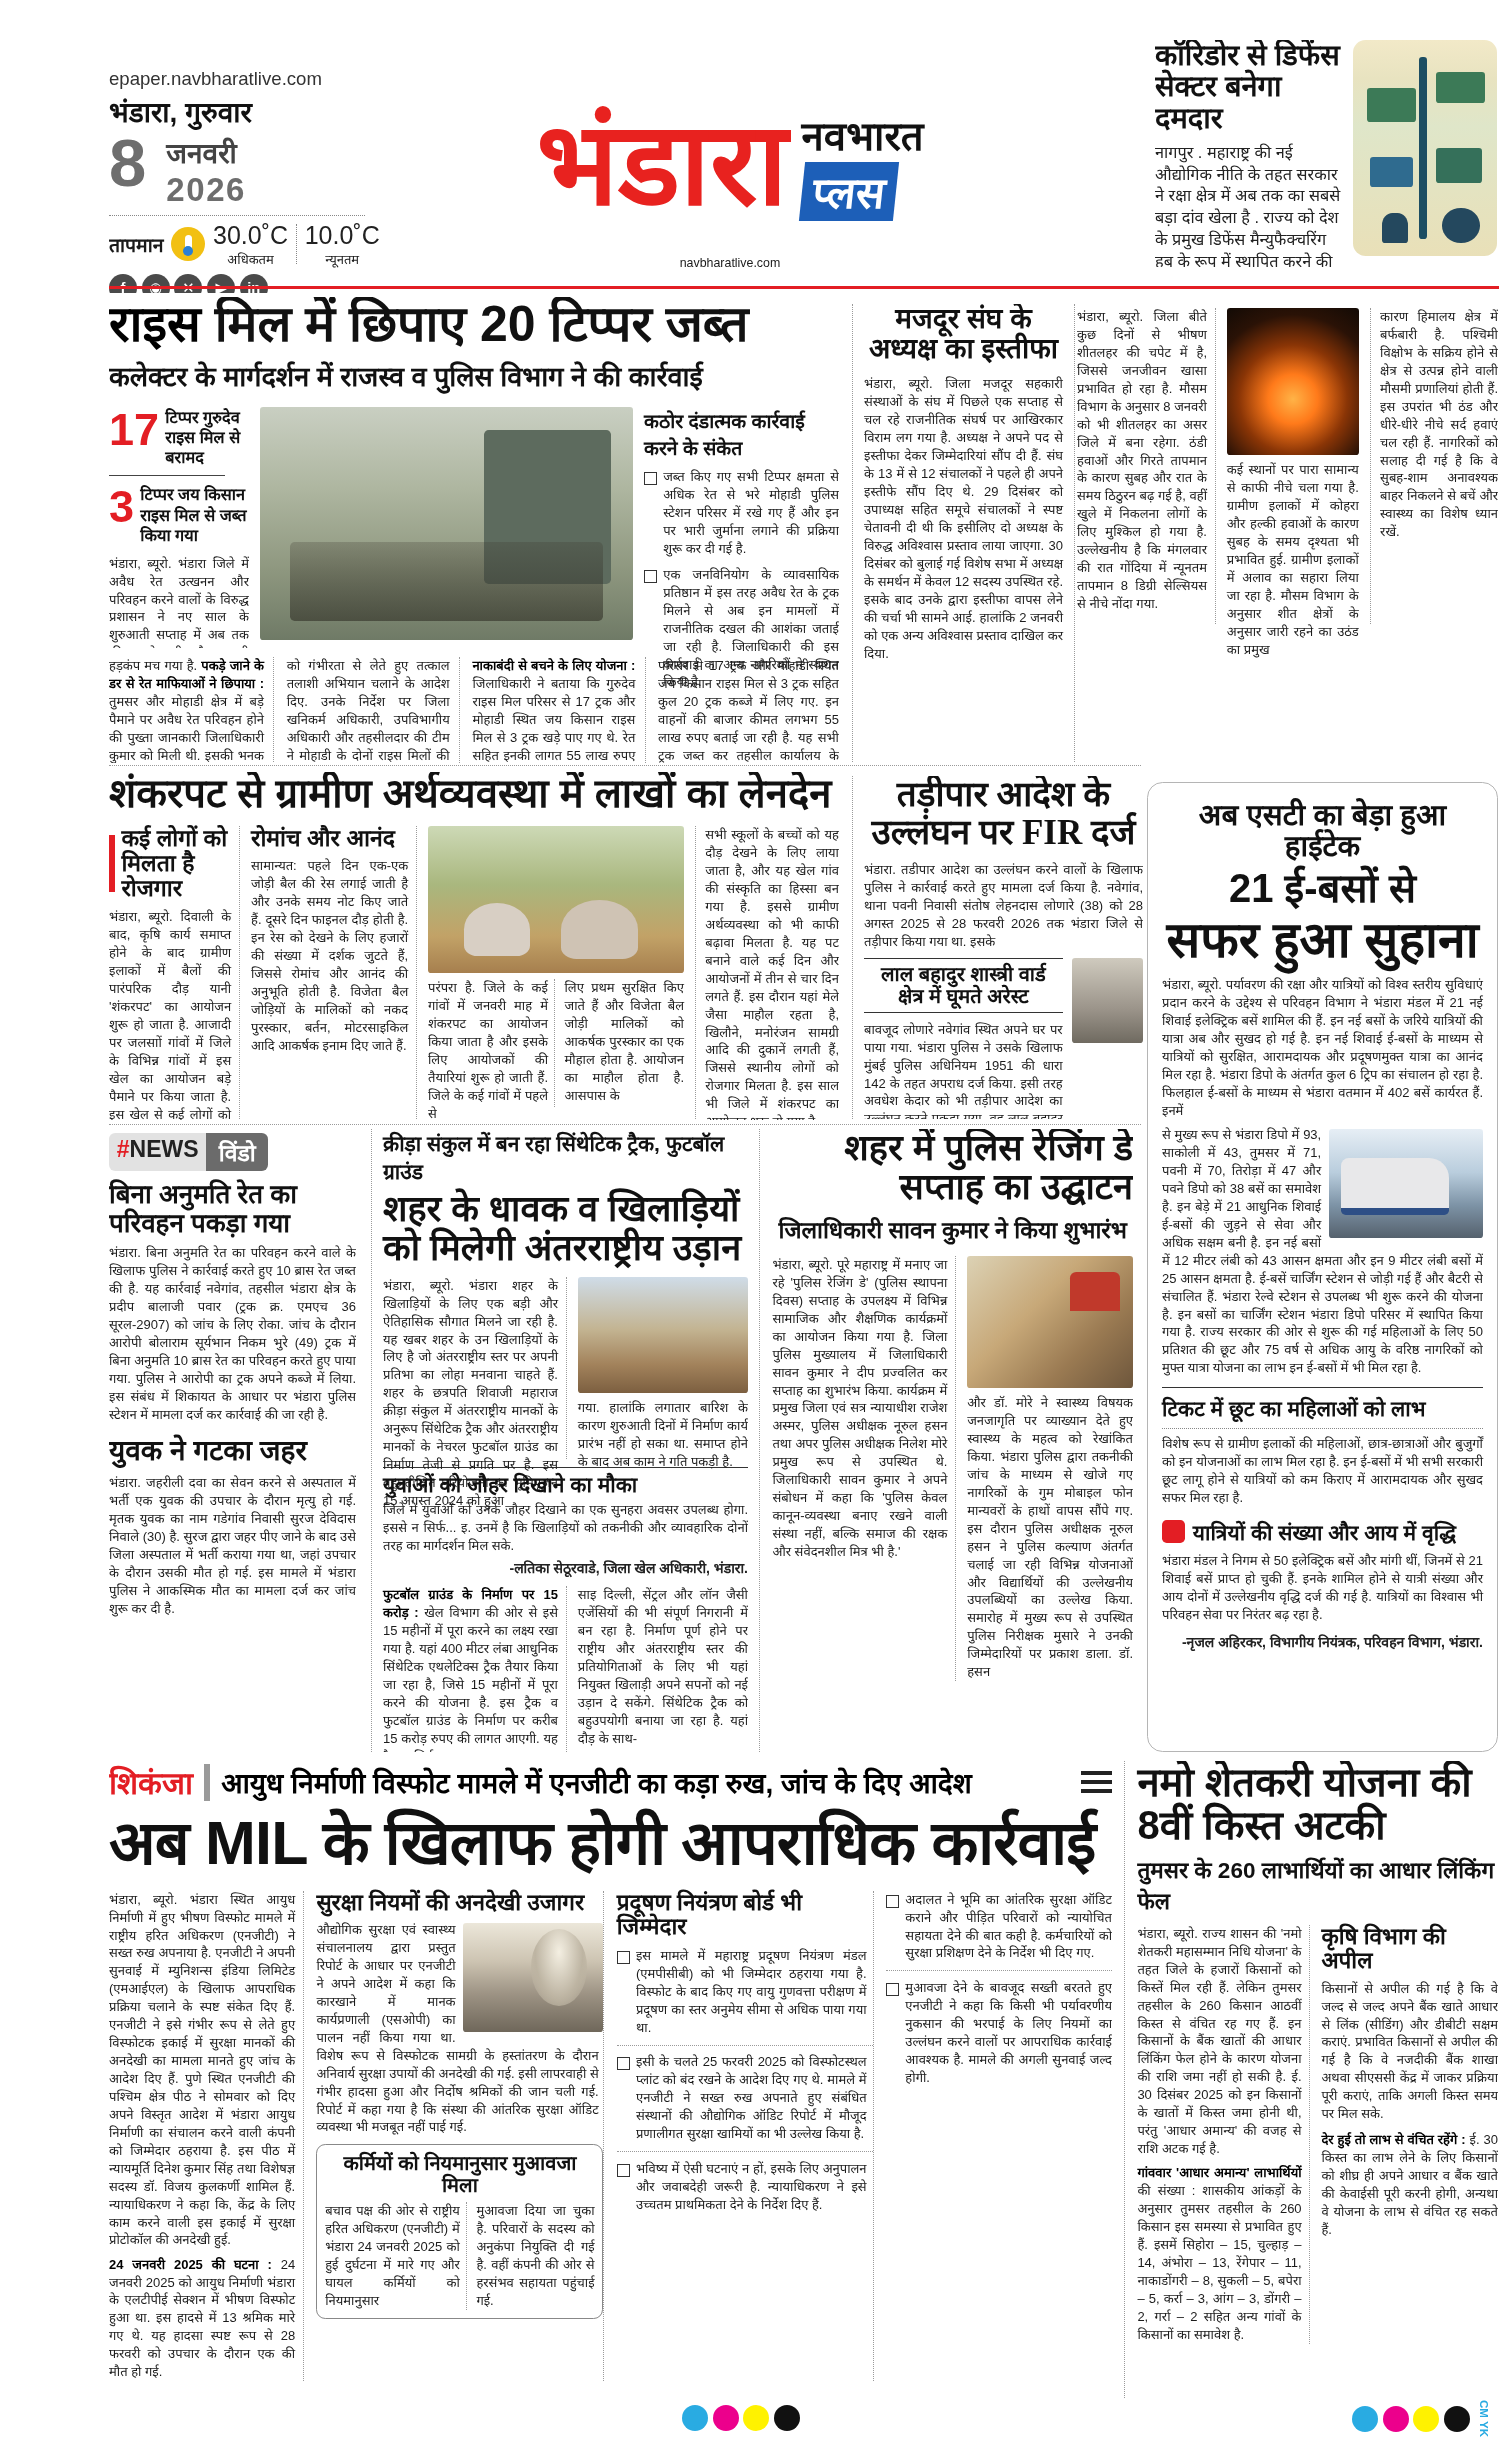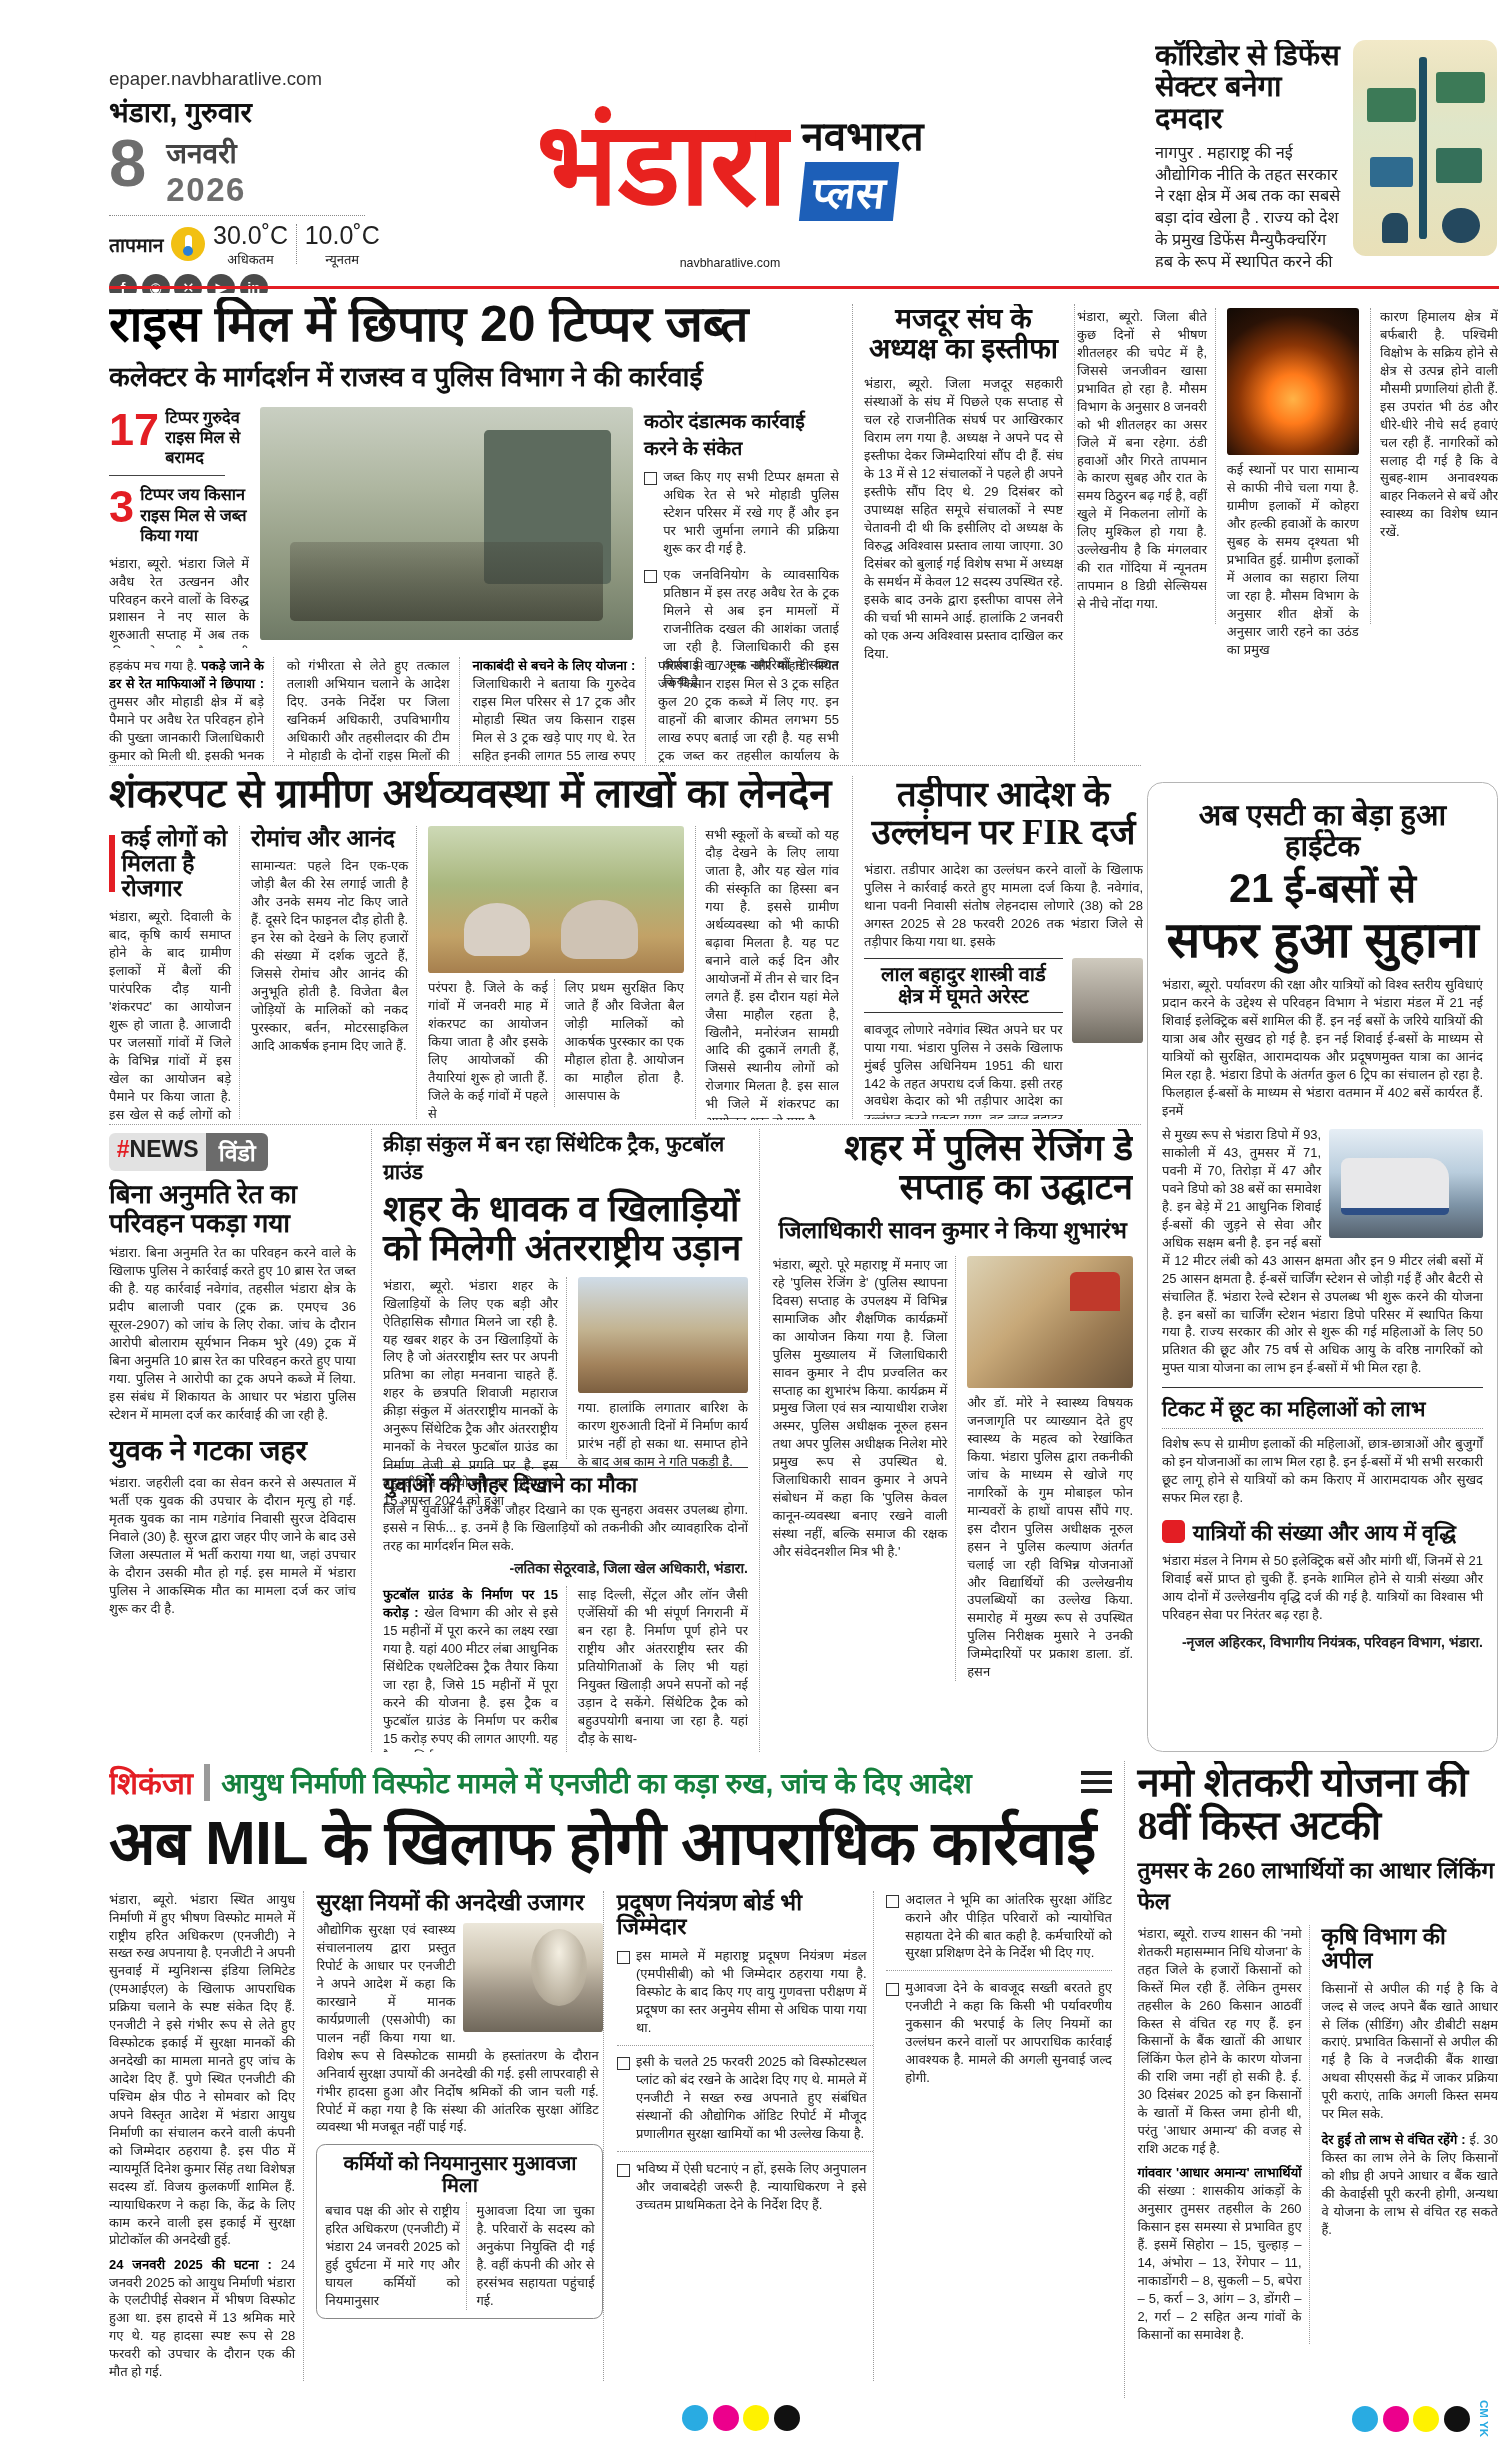--- a/index.html
+++ b/index.html
@@ -285,21 +285,21 @@
         </div>
         <div class="body small" style="margin-top:6.2px;">और डॉ. मोरे ने स्वास्थ्य विषयक जनजागृति पर व्याख्यान देते हुए स्वास्थ्य के महत्व को रेखांकित किया. भंडारा पुलिस द्वारा तकनीकी जांच के माध्यम से खोजे गए नागरिकों के गुम मोबाइल फोन मान्यवरों के हाथों वापस सौंपे गए. इस दौरान पुलिस अधीक्षक नूरुल हसन ने पुलिस कल्याण अंतर्गत चलाई जा रही विभिन्न योजनाओं और विद्यार्थियों की उल्लेखनीय उपलब्धियों का उल्लेख किया. समारोह में मुख्य रूप से उपस्थित पुलिस निरीक्षक मुसारे ने उनकी जिम्मेदारियों पर प्रकाश डाला. डॉ. हसन</div>
       </div>
     </div>
   </div>
 
   <div class="abs" style="left:109px;top:1761px;width:1003px;height:637px;">
     <div class="kickbar">
       <span style="color:#e31e24;font-weight:900;font-size:31px;">शिकंजा</span>
       <span style="width:6.2px;height:37px;background:#9a9a9a;display:inline-block;"></span>
-      <span style="font-weight:800;font-size:28px;color:#15803d;flex:1;">आयुध निर्माणी विस्फोट मामले में एनजीटी का कड़ा रुख, जांच के दिए आदेश</span>
+      <span style="font-weight:800;font-size:28px;color:#000000;flex:1;">आयुध निर्माणी विस्फोट मामले में एनजीटी का कड़ा रुख, जांच के दिए आदेश</span>
       <span class="burger">
           <span></span>
           <span></span>
           <span></span>
         </span>
     </div>
     <div class="hl" style="font-size:61px;margin-top:7.8px;letter-spacing:-0.8px;">अब MIL के खिलाफ होगी आपराधिक कार्रवाई</div>
     <div class="flex" style="margin-top:14px;gap:12.4px;">
       <div style="width:194px;flex:0 0 auto;" class="vr">
         <div class="body small" style="padding-right:7.8px;">भंडारा, ब्यूरो. भंडारा स्थित आयुध निर्माणी में हुए भीषण विस्फोट मामले में राष्ट्रीय हरित अधिकरण (एनजीटी) ने सख्त रुख अपनाया है. एनजीटी ने अपनी सुनवाई में म्युनिशन्स इंडिया लिमिटेड (एमआईएल) के खिलाफ आपराधिक प्रक्रिया चलाने के स्पष्ट संकेत दिए हैं. एनजीटी ने इसे गंभीर रूप से लेते हुए विस्फोटक इकाई में सुरक्षा मानकों की अनदेखी का मामला मानते हुए जांच के आदेश दिए हैं. पुणे स्थित एनजीटी की पश्चिम क्षेत्र पीठ ने सोमवार को दिए अपने विस्तृत आदेश में भंडारा आयुध निर्माणी का संचालन करने वाली कंपनी को जिम्मेदार ठहराया है. इस पीठ में न्यायमूर्ति दिनेश कुमार सिंह तथा विशेषज्ञ सदस्य डॉ. विजय कुलकर्णी शामिल हैं. न्यायाधिकरण ने कहा कि, केंद्र के लिए काम करने वाली इस इकाई में सुरक्षा प्रोटोकॉल की अनदेखी हुई.</div>
@@ -350,21 +350,21 @@
         <div class="hrdot" style="margin:7.8px 0;"></div>
         <div class="flex">
             <span class="sqbullet"></span>
           <span class="body small">मुआवजा देने के बावजूद सख्ती बरतते हुए एनजीटी ने कहा कि किसी भी पर्यावरणीय नुकसान की भरपाई के लिए नियमों का उल्लंघन करने वालों पर आपराधिक कार्रवाई आवश्यक है. मामले की अगली सुनवाई जल्द होगी.</span>
           </div>
       </div>
     </div>
   </div>
 
   <div class="abs" style="left:1124px;top:1761px;width:374px;height:637px;border-left:0.8px dotted #9a9a9a;padding-left:12.4px;box-sizing:border-box;">
-    <div class="hl" style="font-size:40px;font-family:Liberation Serif, serif;">नमो शेतकरी योजना की 8वीं किस्त अटकी</div>
+    <div class="hl" style="font-size:40px;">नमो शेतकरी योजना की 8वीं किस्त अटकी</div>
     <div style="font-size:22.5px;font-weight:800;margin-top:6.2px;color:#111;">तुमसर के 260 लाभार्थियों का आधार लिंकिंग फेल</div>
     <div class="flex" style="gap:11px;margin-top:9.3px;">
       <div style="width:172px;" class="vr">
         <div class="body small" style="padding-right:7.8px;">भंडारा, ब्यूरो. राज्य शासन की 'नमो शेतकरी महासम्मान निधि योजना' के तहत जिले के हजारों किसानों को किस्तें मिल रही हैं. लेकिन तुमसर तहसील के 260 किसान आठवीं किस्त से वंचित रह गए हैं. इन किसानों के बैंक खातों की आधार लिंकिंग फेल होने के कारण योजना की राशि जमा नहीं हो सकी है. ई. 30 दिसंबर 2025 को इन किसानों के खातों में किस्त जमा होनी थी, परंतु 'आधार अमान्य' की वजह से राशि अटक गई है.</div>
         <div class="body small" style="margin-top:6.2px;padding-right:7.8px;">
           <b class="leadin">गांववार 'आधार अमान्य' लाभार्थियों</b>
           <span>की संख्या : शासकीय आंकड़ों के अनुसार तुमसर तहसील के 260 किसान इस समस्या से प्रभावित हुए हैं. इसमें सिहोरा – 15, चुल्हाड़ – 14, अंभोरा – 13, रेंगेपार – 11, नाकाडोंगरी – 8, सुकली – 5, बपेरा – 5, कर्रा – 3, आंग – 3, डोंगरी – 2, गर्रा – 2 सहित अन्य गांवों के किसानों का समावेश है.</span>
         </div>
       </div>
       <div style="flex:1;">

